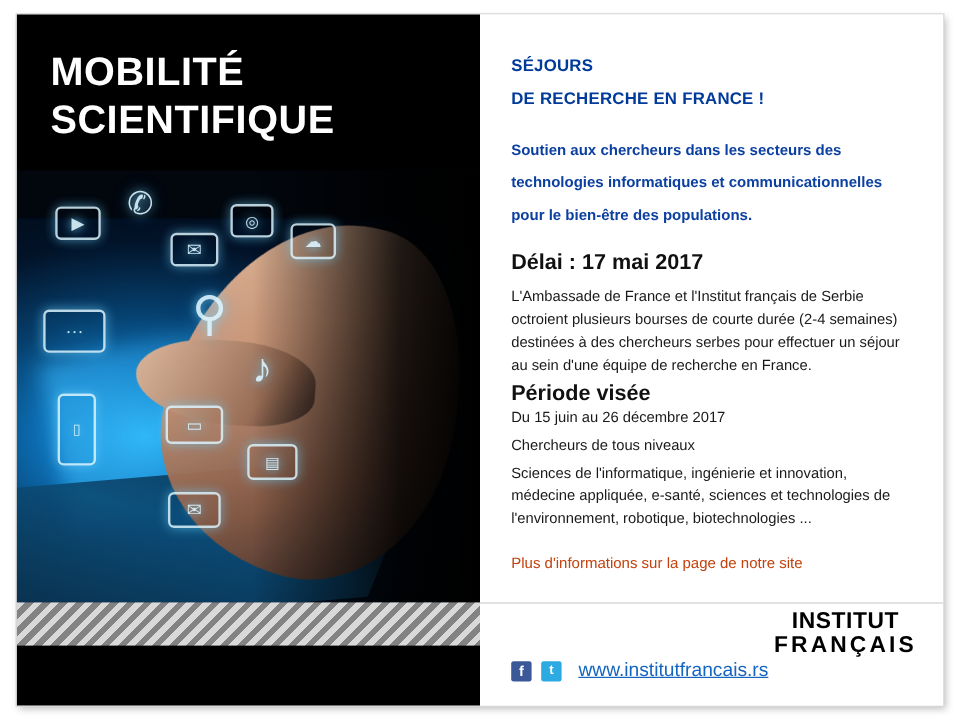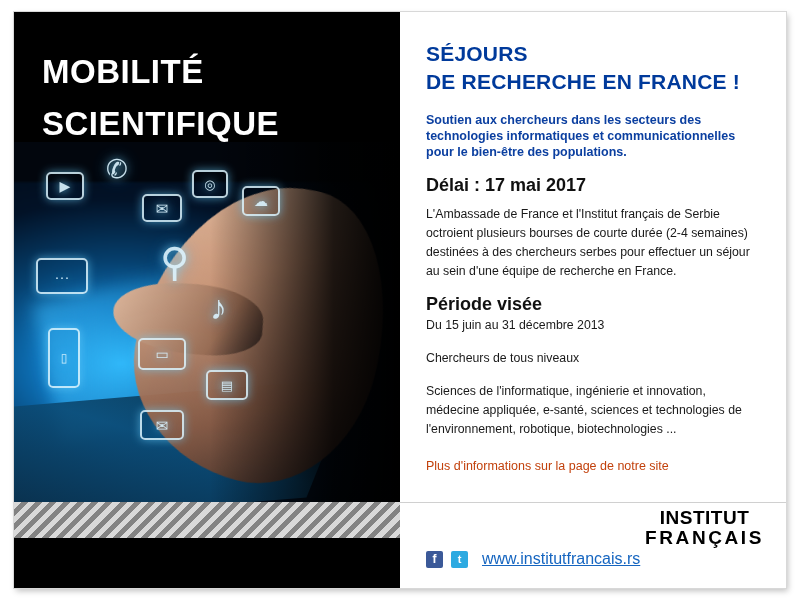--- a/index.html
+++ b/index.html
@@ -42,21 +42,20 @@
     box-sizing: border-box;
     padding: 28px 0 0 28px;
   }
   .title-line {
     color: #ffffff;
     font-size: 33px;
     font-weight: bold;
     letter-spacing: 0.5px;
     line-height: 40px;
     text-transform: uppercase;
-    margin-top: 12px;
   }
   .photo {
     position: absolute;
     left: 0;
     top: 130px;
     width: 100%;
     height: 360px;
     overflow: hidden;
     background: #02060d;
   }
@@ -162,34 +161,34 @@
   .right {
     flex: 1 1 auto;
     height: 100%;
     background: #ffffff;
     position: relative;
     box-sizing: border-box;
     padding: 28px 24px 0 26px;
   }
   .headline {
     color: #003a9b;
-    font-size: 21px;
+    font-size: 14px;
     font-weight: bold;
     line-height: 28px;
     letter-spacing: 0.2px;
   }
   .lead {
     margin-top: 16px;
     color: #0b3fa0;
     font-size: 12.5px;
     font-weight: bold;
-    line-height: 16px;
+    line-height: 27px;
   }
   .section {
-    margin-top: 14px;
+    margin-top: 4px;
   }
   .sec-head {
     color: #111111;
     font-size: 18px;
     font-weight: bold;
     line-height: 19px;
   }
   .sec-body {
     color: #1a1a1a;
     font-size: 12.3px;
@@ -296,21 +295,21 @@
     <div class="headline">DE RECHERCHE EN FRANCE !</div>
 
     <div class="lead">Soutien aux chercheurs dans les secteurs des technologies informatiques et communicationnelles pour le bien-être des populations.</div>
 
     <div class="sec-head" style="margin-top:16px;">Délai : 17 mai 2017</div>
 
     <div class="sec-body" style="margin-top:10px;">L'Ambassade de France et l'Institut français de Serbie octroient plusieurs bourses de courte durée (2-4 semaines) destinées à des chercheurs serbes pour effectuer un séjour au sein d'une équipe de recherche en France.</div>
 
     <div class="section">
       <div class="sec-head">Période visée</div>
-      <div class="sec-body">Du 15 juin au 31 décembre 2013</div>
+      <div class="sec-body">Du 15 juin au 26 décembre 2017</div>
     </div>
 
     <div class="section">
       <div class="sec-body">Chercheurs de tous niveaux</div>
     </div>
 
     <div class="section">
       <div class="sec-body">Sciences de l'informatique, ingénierie et innovation, médecine appliquée, e-santé, sciences et technologies de l'environnement, robotique, biotechnologies ...</div>
     </div>
 

